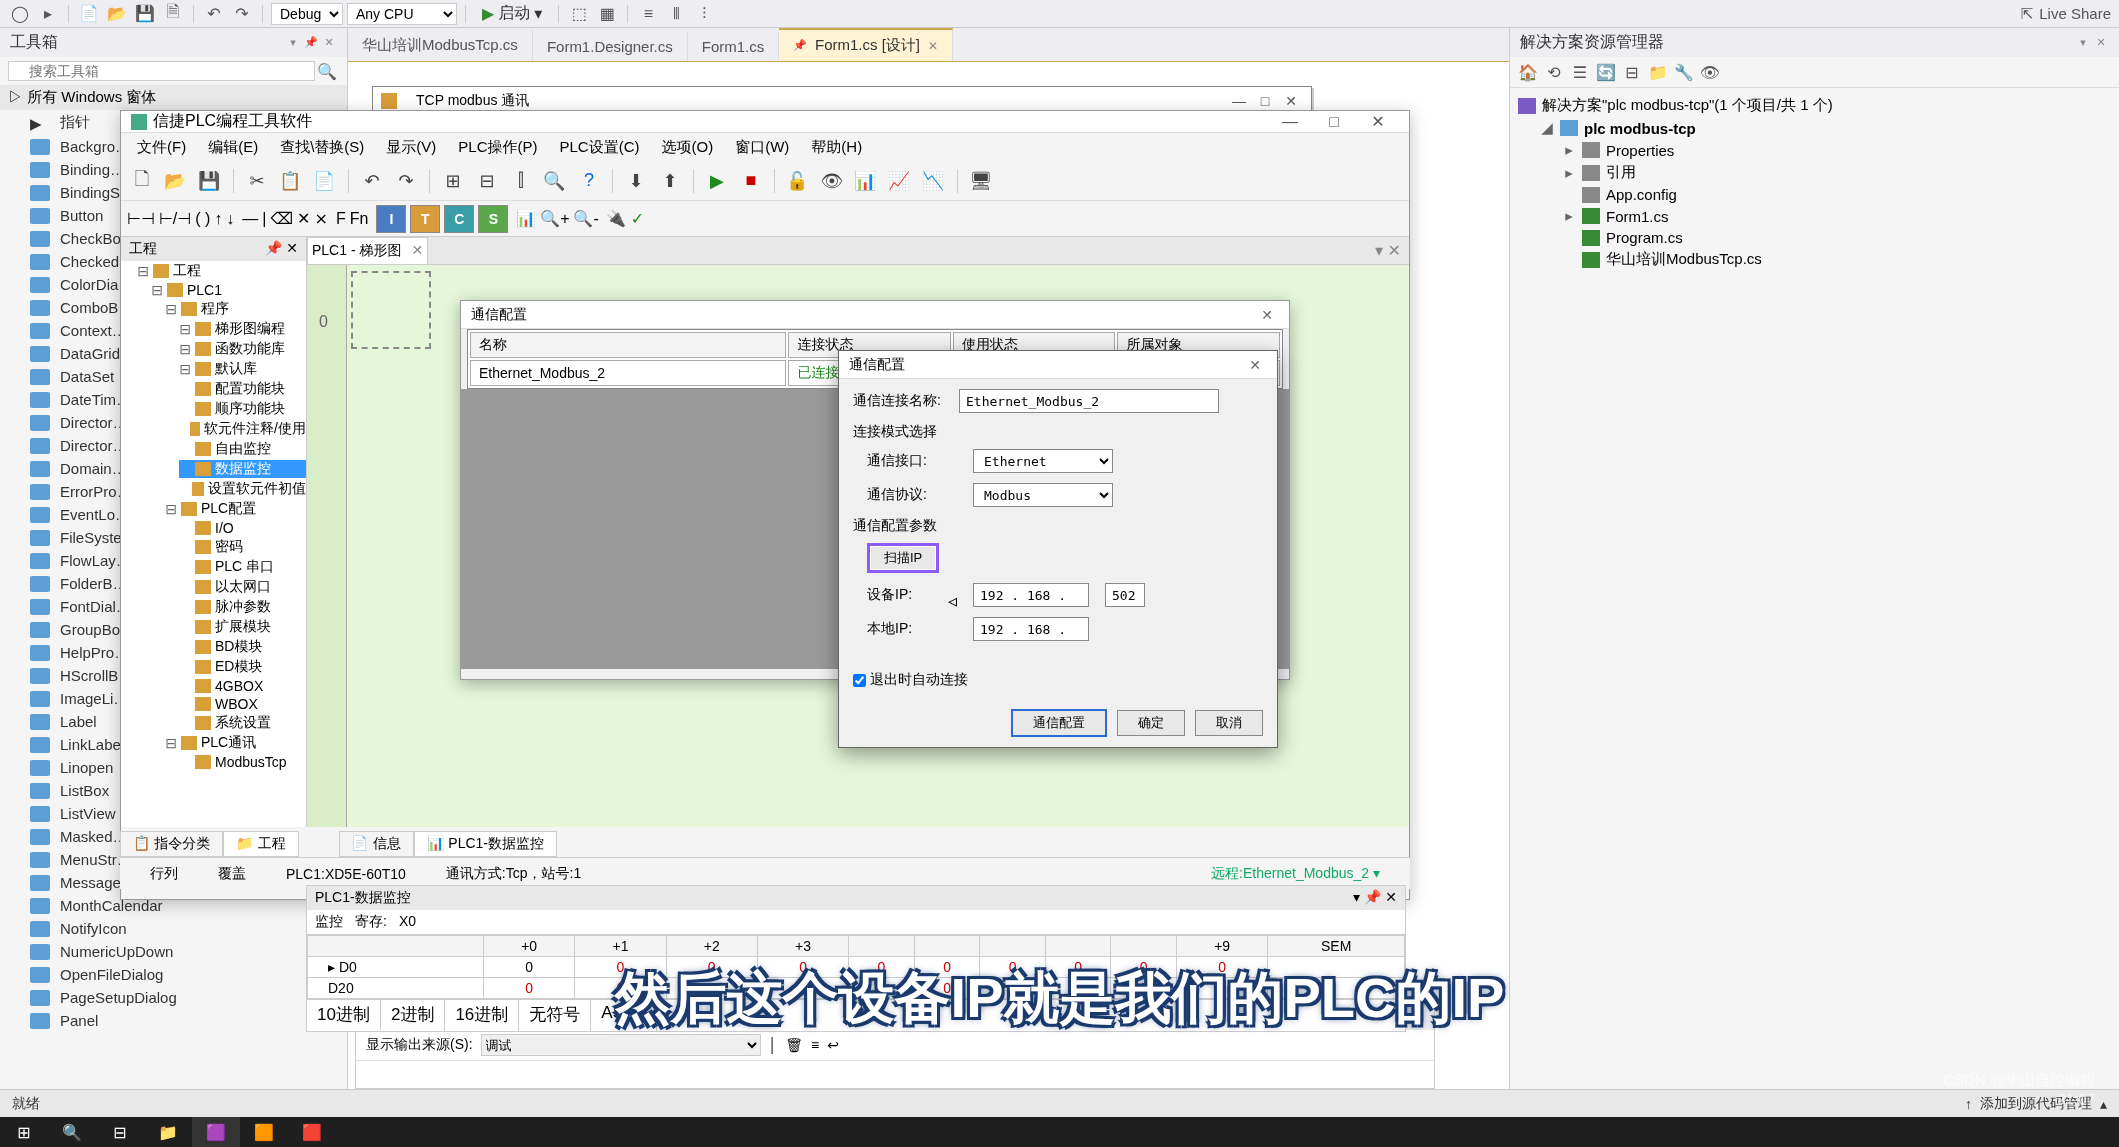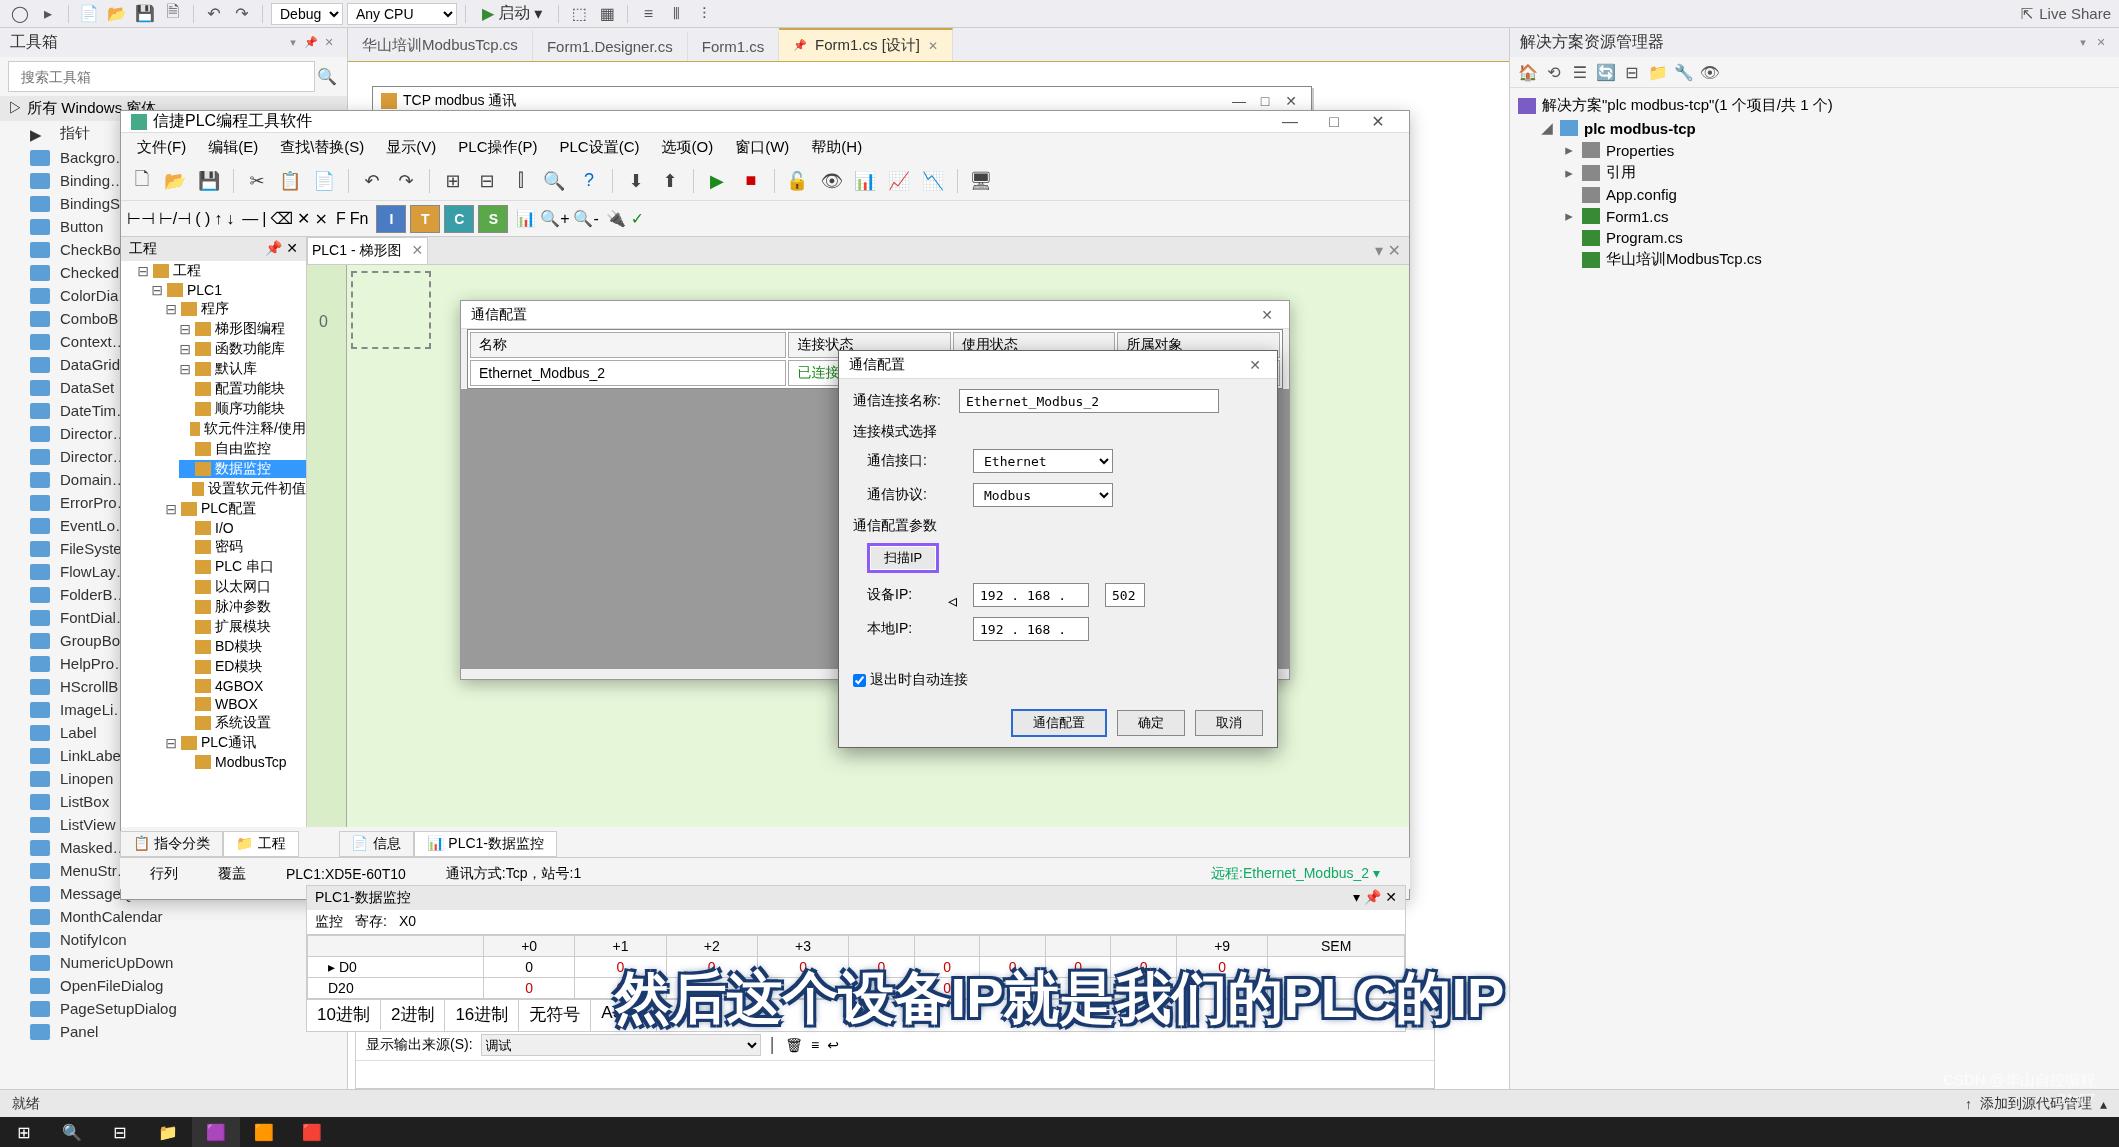--- a/index.html
+++ b/index.html
@@ -16,40 +16,40 @@
 
 
 .main { display: flex; height: calc(100% - 28px - 30px); }
 
 
 .toolbox { width: 348px; background: #f5f5f5; border-right: 1px solid #ccc; display: flex; flex-direction: column; }
 .panel-header { background: #eeeef2; padding: 4px 10px; font-size: 16px; color: #333; display: flex; align-items: center; justify-content: space-between; }
 .panel-header .ctrls { display: flex; gap: 2px; }
 .panel-header .ctrls span { width: 16px; height: 16px; font-size: 11px; color: #888; display: flex; align-items: center; justify-content: center; }
 .searchbox { margin: 4px 8px; display: flex; align-items: center; }
-.searchbox input { flex: 1; border: 1px solid #ccc; height: 31px; padding: 0 12px; font-size: 14px; }
+.searchbox input { flex: 1; border: 1px solid #ccc; height: 20px; padding: 0 20px; font-size: 14px; }
 .searchbox .mag { width: 24px; text-align: center; color: #666; }
 .toolbox-cat { background: #e8e8e8; padding: 3px 8px; font-size: 15px; cursor: pointer; }
 .toolbox-items { overflow-y: auto; flex: 1; }
 .toolbox-item { display: flex; align-items: center; gap: 10px; padding: 3px 10px 3px 30px; font-size: 15px; color: #333; }
 .toolbox-item .ico { width: 20px; height: 16px; display: inline-block; background: #5c9fd6; border-radius: 2px; }
 .toolbox-item .ico.ptr { background: none; color: #333; }
 
 
 .center { flex: 1; display: flex; flex-direction: column; background: #fff; position: relative; }
 .doc-tabs { height: 34px; background: #eeeef2; display: flex; align-items: flex-end; border-bottom: 1px solid #c9a74a; }
 .doc-tab { padding: 6px 14px; font-size: 15px; background: #eeeef2; color: #555; border-right: 1px solid #ddd; display: flex; align-items: center; gap: 8px; }
 .doc-tab.active { background: #fff3d6; color: #333; border-top: 2px solid #c9a74a; }
 .doc-tab .close { font-size: 12px; color: #888; }
 .doc-tab .pin { font-size: 11px; color: #888; }
 
 
 .designer { flex: 1; background: #fff; padding: 24px; position: relative; }
 .form-window { width: 940px; height: 820px; border: 1px solid #888; background: #f0f0f0; box-shadow: 2px 2px 0 #ccc; }
-.form-titlebar { height: 28px; background: #fff; border-bottom: 1px solid #ccc; display: flex; align-items: center; padding: 0 8px; font-size: 14px; }
+.form-titlebar { height: 28px; background: #fff; border-bottom: 1px solid #ccc; display: flex; align-items: center; padding: 0 8px; font-size: 14px; gap: 13px; }
 .form-titlebar .ico { width: 16px; height: 16px; background: #d89c3a; margin-right: 6px; }
 .form-titlebar .winbtns { margin-left: auto; display: flex; gap: 2px; }
 .form-titlebar .winbtns span { width: 24px; text-align: center; color: #555; }
 
 
 .plc-app { position: absolute; left: 120px; top: 110px; width: 1290px; height: 790px; background: #f4f4f4; border: 1px solid #999; box-shadow: 0 4px 16px rgba(0,0,0,.25); z-index: 10; }
 .plc-titlebar { height: 22px; background: #fff; display: flex; align-items: center; padding: 0 10px; border-bottom: 1px solid #ddd; }
 .plc-titlebar .ico { width: 16px; height: 16px; background: #4a8; margin-right: 6px; }
 .plc-titlebar .winbtns { margin-left: auto; display: flex; gap: 2px; }
 .plc-titlebar .winbtns span { width: 42px; height: 28px; text-align: center; line-height: 28px; color: #555; }

